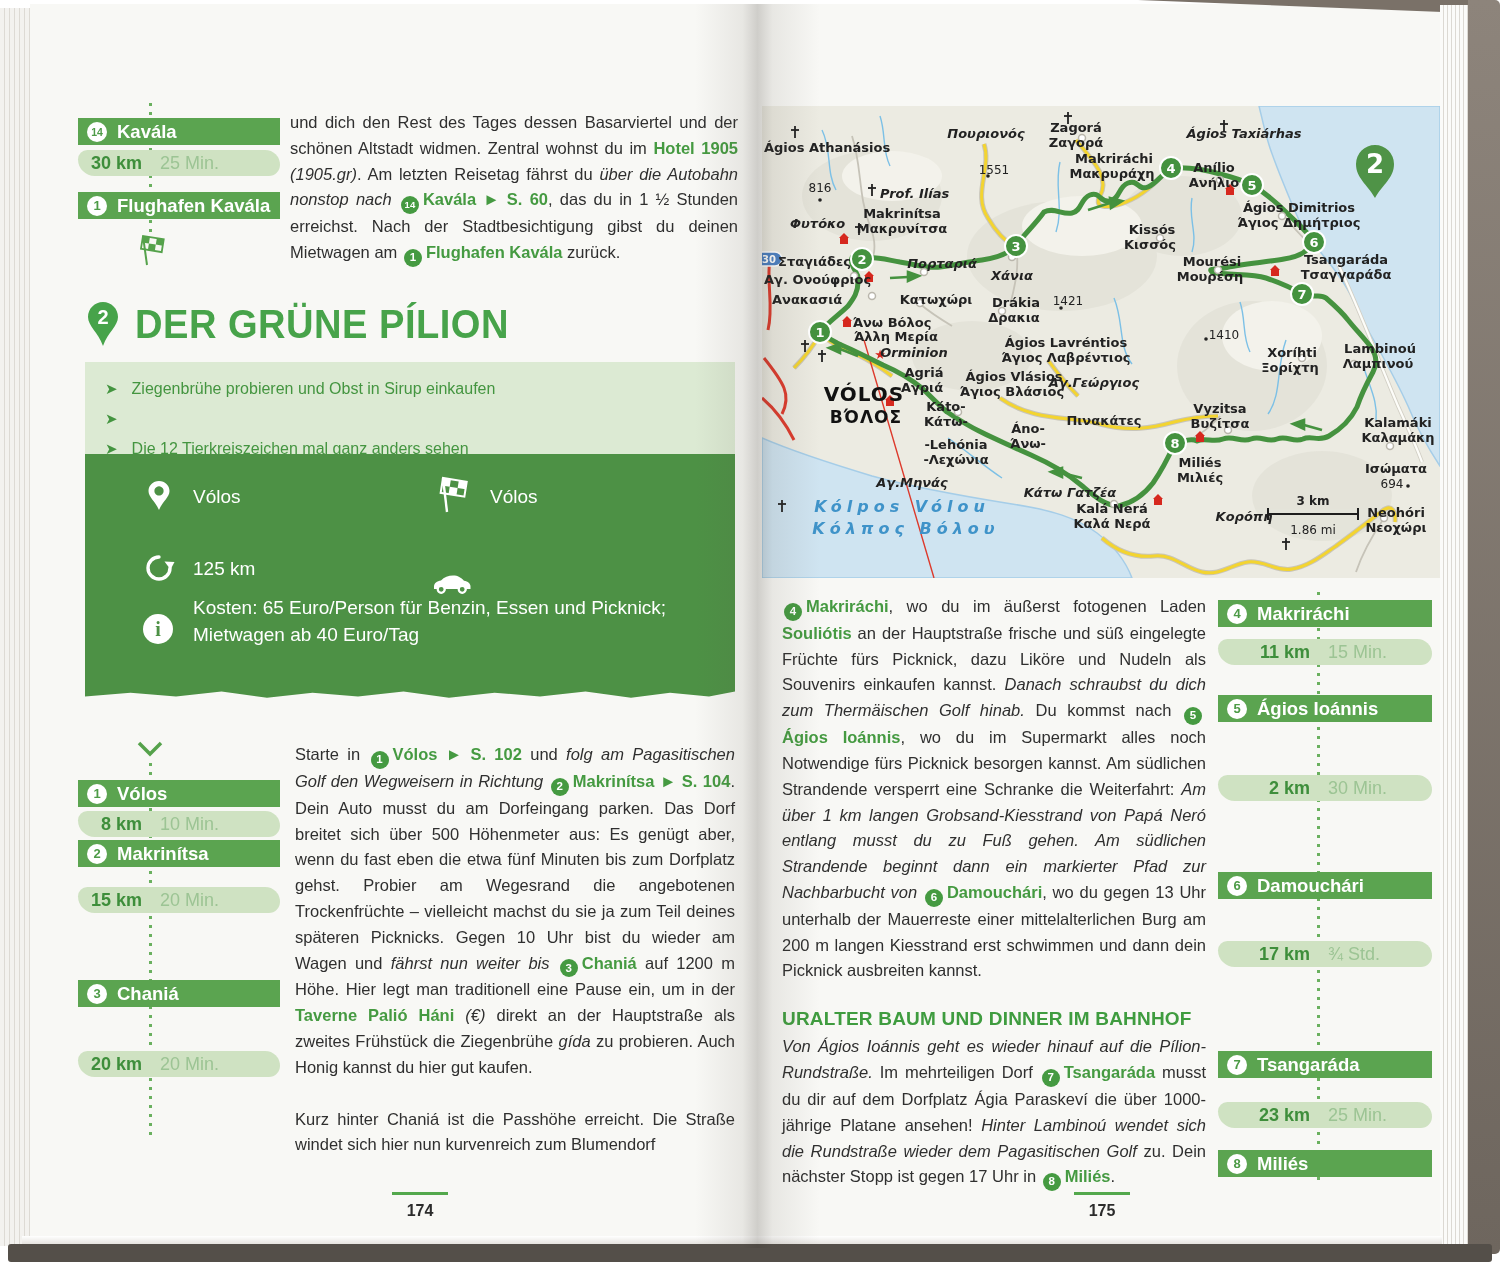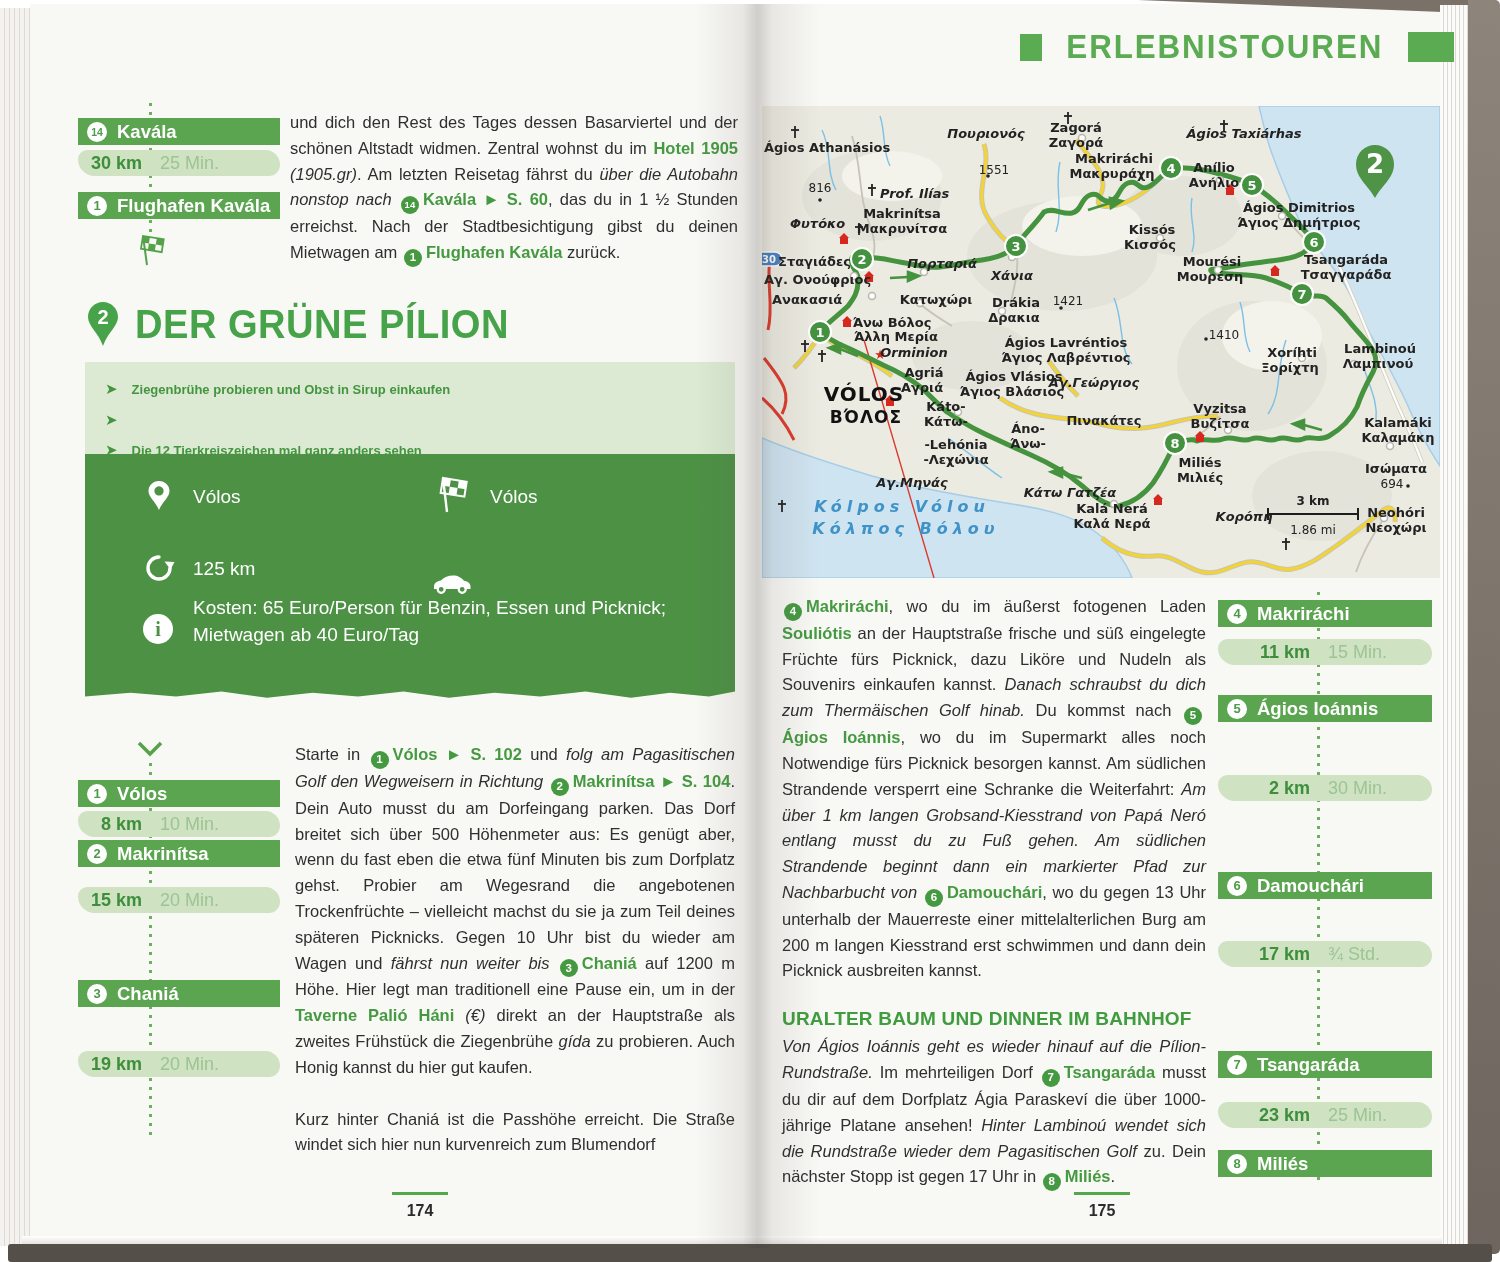--- a/index.html
+++ b/index.html
@@ -42,21 +42,21 @@
   .chev{position:absolute;top:6px;left:calc(var(--dotx) - 13px);z-index:2;}
   .endflag{position:absolute;left:calc(var(--dotx) - 14px);z-index:2;}
 
   
   .introcol{position:absolute;left:290px;top:110px;width:448px;}
   .titleblock{position:absolute;left:85px;top:300px;display:flex;align-items:center;gap:14px;}
   .titleblock h1{margin:0;font-size:41px;font-weight:bold;color:#47a34a;letter-spacing:.5px;transform:scaleX(.93);transform-origin:left;white-space:nowrap;}
   .highlights{position:absolute;left:85px;top:362px;width:650px;background:#dcead3;padding:12px 14px 10px 20px;box-sizing:border-box;}
   .hl-row{display:flex;gap:14px;align-items:baseline;line-height:30px;}
   .hl-arrow{color:#449540;font-size:15px;flex:none;}
-  .hl-text{color:#449540;font-weight:bold;font-size:13px;}
+  .hl-text{color:#449540;font-weight:normal;font-size:16px;}
   .infobox{position:absolute;left:85px;top:454px;width:650px;height:250px;background:#4d9145;color:#fff;
     clip-path:polygon(0 0,100% 0,100% 95%,96% 97%,90% 95.5%,84% 97.5%,77% 95%,70% 97%,63% 95.5%,56% 97.5%,49% 95%,42% 97%,35% 95.5%,28% 97.5%,21% 95%,14% 97%,7% 95.5%,0 97%);}
   .ib-abs{position:absolute;font-size:19px;}
   .ib-lines{white-space:pre-line;line-height:27px;}
   .info-ic{width:30px;height:30px;border-radius:50%;background:#fff;color:#4d9145;font-weight:bold;font-size:20px;display:flex;align-items:center;justify-content:center;font-family:"Liberation Serif",serif;}
   .textcol-left{position:absolute;left:295px;top:742px;width:440px;}
   .textcol-left p{margin:0;}
   .textcol-left .p2{margin-top:26px;}
   .textcol-right{position:absolute;left:782px;top:594px;width:424px;}
   .textcol-right p{margin:0;}
@@ -84,25 +84,20 @@
 
 <div class="stage">
   <div class="pages-left"></div>
   <div class="spread"></div>
   <div class="cover-top-wedge"></div>
   <div class="pages-right"></div>
   <div class="cover-right"></div>
   <div class="page-bottom-edge"></div>
   <div class="cover-bottom"></div>
 
-  <div class="hdr">
-    <div class="hdr-block-l"></div>
-    <div class="hdr-title">ERLEBNISTOUREN</div>
-    <div class="hdr-block-r"></div>
-  </div>
 
   <div class="rsb" style="--dotx:72px;left:78px;top:103px;width:202px;height:172px;">
     <div class="dots" style="top:0;bottom:42px;"></div>
     <div class="endflag" style="top:130px;">
       <svg width="30" height="34" viewBox="0 0 30 34">
         <line x1="7" y1="3" x2="11" y2="32" stroke="#55a24b" stroke-width="2"></line>
         <g transform="rotate(9 7 3)">
           <rect x="7" y="3" width="21" height="13" fill="none" stroke="#55a24b" stroke-width="1.8"></rect>
           <rect x="7" y="3" width="7" height="6.5" fill="#55a24b"></rect>
           <rect x="14" y="9.5" width="7" height="6.5" fill="#55a24b"></rect>
@@ -209,21 +204,21 @@
       </div>
       <div class="legrow" style="margin-top: 20px;">
         <span class="legdist">15 km</span>
         <span class="legtime">20 Min.</span>
       </div>
       <div class="stopbar" style="margin-top: 67px;">
         <span class="stopnum">3</span>
         <span>Chaniá</span>
       </div>
       <div class="legrow" style="margin-top: 44px;">
-        <span class="legdist">19 km</span>
+        <span class="legdist">20 km</span>
         <span class="legtime">20 Min.</span>
       </div>
     </div>
 
   <div class="textcol-left">
     <p class="bodytext"><span class="">Starte in </span><span class="im">1</span><span class="gr">Vólos ► S. 102</span><span class=""> und </span><span class="it">folg am Pagasitischen Golf den Wegweisern in Richtung </span><span class="im">2</span><span class="gr">Makrinítsa ► S. 104</span><span class="">. Dein Auto musst du am Dorfeingang parken. Das Dorf breitet sich über 500 Höhenmeter aus: Es genügt aber, wenn du fast eben die etwa fünf Minuten bis zum Dorfplatz gehst. Probier am Wegesrand die angebotenen Trockenfrüchte – vielleicht machst du sie ja zum Teil deines späteren Picknicks. Gegen 10 Uhr bist du wieder am Wagen und </span><span class="it">fährst nun weiter bis </span><span class="im">3</span><span class="gr">Chaniá</span><span class=""> auf 1200 m Höhe. Hier legt man traditionell eine Pause ein, um in der </span><span class="gr">Taverne Palió Háni</span><span class=""> </span><span class="it">(€)</span><span class=""> direkt an der Hauptstraße als zweites Frühstück die Ziegenbrühe </span><span class="it">gída</span><span class=""> zu probieren. Auch Honig kannst du hier gut kaufen.</span></p>
     <p class="bodytext p2"><span class="">Kurz hinter Chaniá ist die Passhöhe erreicht. Die Straße windet sich hier nun kurvenreich zum Blumendorf</span></p>
   </div>
 
   <div class="pagenum" style="left:340px;top:1192px;">

